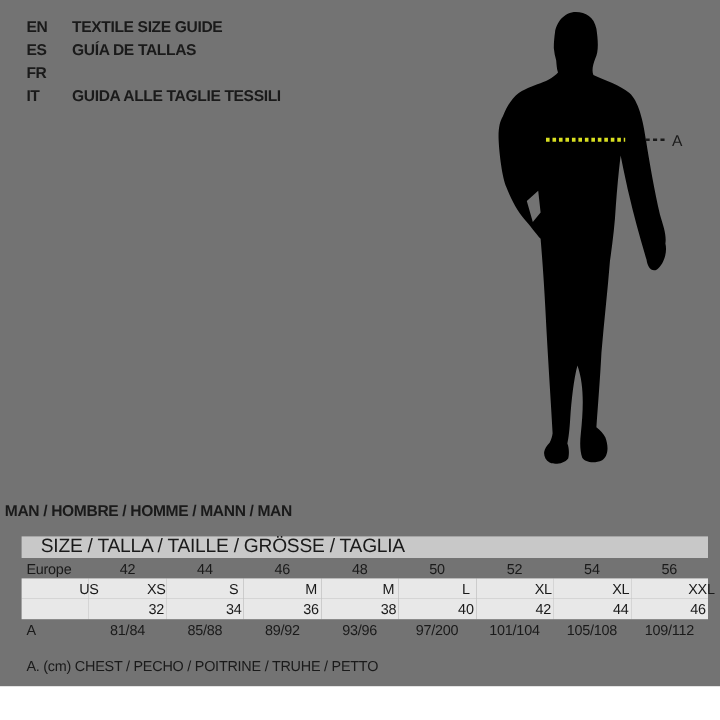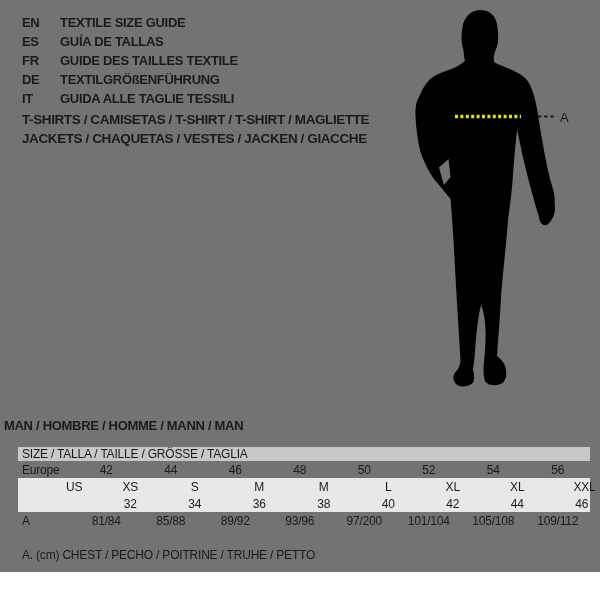--- a/index.html
+++ b/index.html
@@ -16,21 +16,21 @@
   .cat-line{height:18.5px;line-height:18.5px;font-size:13.5px;font-weight:700;letter-spacing:-0.4px;white-space:nowrap;}
   
   #figure-wrap{position:absolute;left:400px;top:3px;width:175px;height:395px;}
   #figure-wrap svg{display:block;}
   #figure-wrap text{font-family:"Liberation Sans",sans-serif;font-size:13px;fill:#1a1a1a;}
   
   #section-title{position:absolute;left:4px;top:418px;font-size:13px;font-weight:700;letter-spacing:-0.3px;}
   
   #size-table{position:absolute;left:18px;top:447px;width:572px;border-collapse:collapse;table-layout:fixed;}
   #size-table th,#size-table td{padding:0;font-weight:400;font-size:12px;letter-spacing:-0.2px;}
-  #size-table .thead-row th{background:#c8c8c8;text-align:left;height:14px;padding-left:4px;font-size:12px;}
+  #size-table .thead-row th{background:#c8c8c8;text-align:left;height:14px;padding-left:16px;font-size:16px;}
   #size-table td{height:17px;text-align:center;}
   #size-table td.row-label{text-align:left;padding-left:4px;}
   #size-table tr.shaded td{background:#e8e8e8;padding-left:48px;}
   #size-table col.label-col{width:56px;}
   
   #footnote{position:absolute;left:22px;top:548px;font-size:12px;font-weight:400;letter-spacing:-0.2px;}
 </style>
 </head>
 <body>
 
@@ -40,36 +40,27 @@
     <div class="lang-row">
       <span class="lang-code">EN</span>
       <span class="lang-label">TEXTILE SIZE GUIDE</span>
     </div>
     <div class="lang-row">
       <span class="lang-code">ES</span>
       <span class="lang-label">GUÍA DE TALLAS</span>
     </div>
     <div class="lang-row">
       <span class="lang-code">FR</span>
-      <span class="lang-label">GUIDE DES TAILLES TEXTILE</span>
-    </div>
-    <div class="lang-row">
-      <span class="lang-code">DE</span>
-      <span class="lang-label">TEXTILGRÖßENFÜHRUNG</span>
     </div>
     <div class="lang-row">
       <span class="lang-code">IT</span>
       <span class="lang-label">GUIDA ALLE TAGLIE TESSILI</span>
     </div>
   </div>
 
-  <div id="categories">
-    <div class="cat-line">T-SHIRTS / CAMISETAS / T-SHIRT / T-SHIRT / MAGLIETTE</div>
-    <div class="cat-line">JACKETS / CHAQUETAS / VESTES / JACKEN / GIACCHE</div>
-  </div>
 
   <div id="figure-wrap">
     <svg width="175" height="395" viewBox="0 0 175 395" xmlns="http://www.w3.org/2000/svg">
       <path fill="#000000" fill-rule="evenodd" d="
         M 80 7
         C 88 7 95 11 97 21
         C 98.5 31 99 40 96 46
         C 94 51 93 56 94.5 59.5
         C 104 64 117 68 124.5 74.5
         C 132 81 136 97 138.5 115

